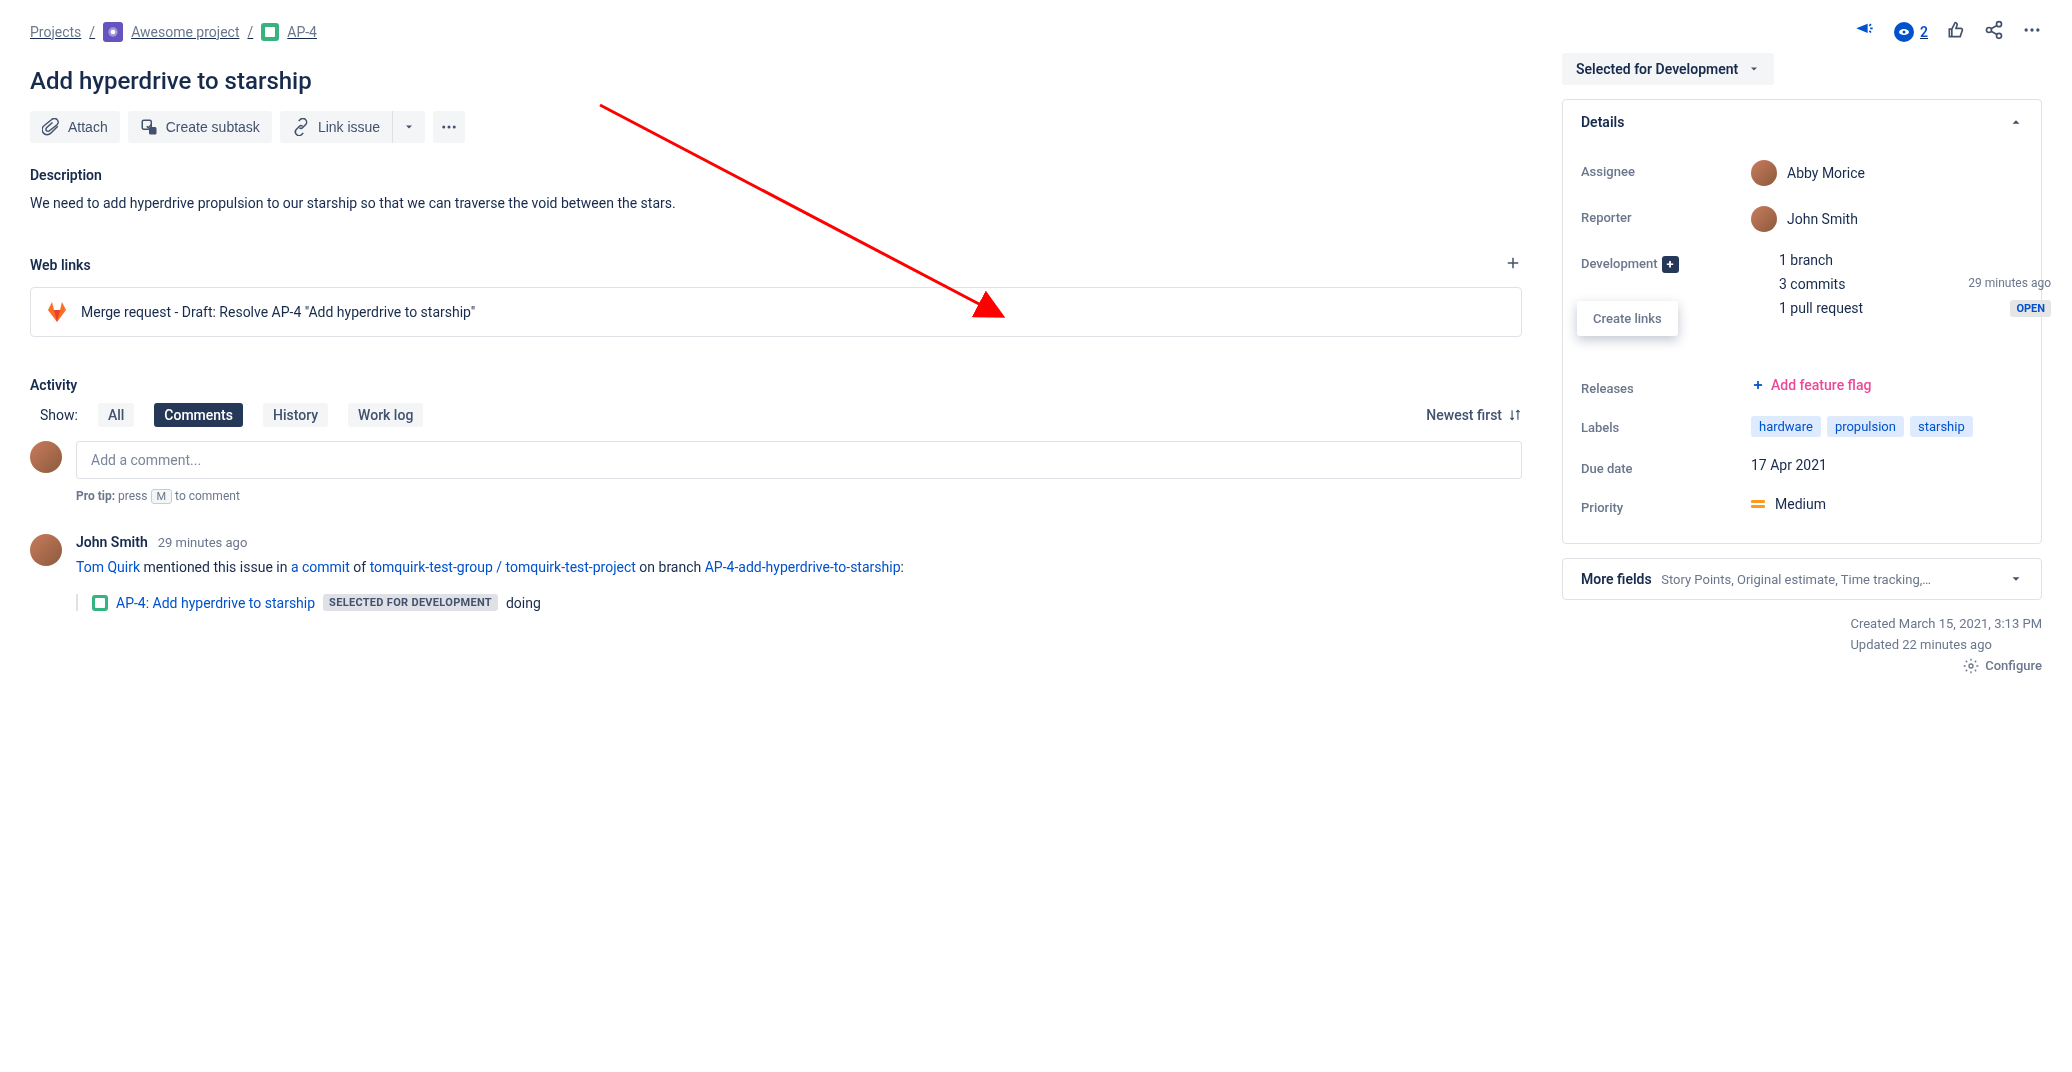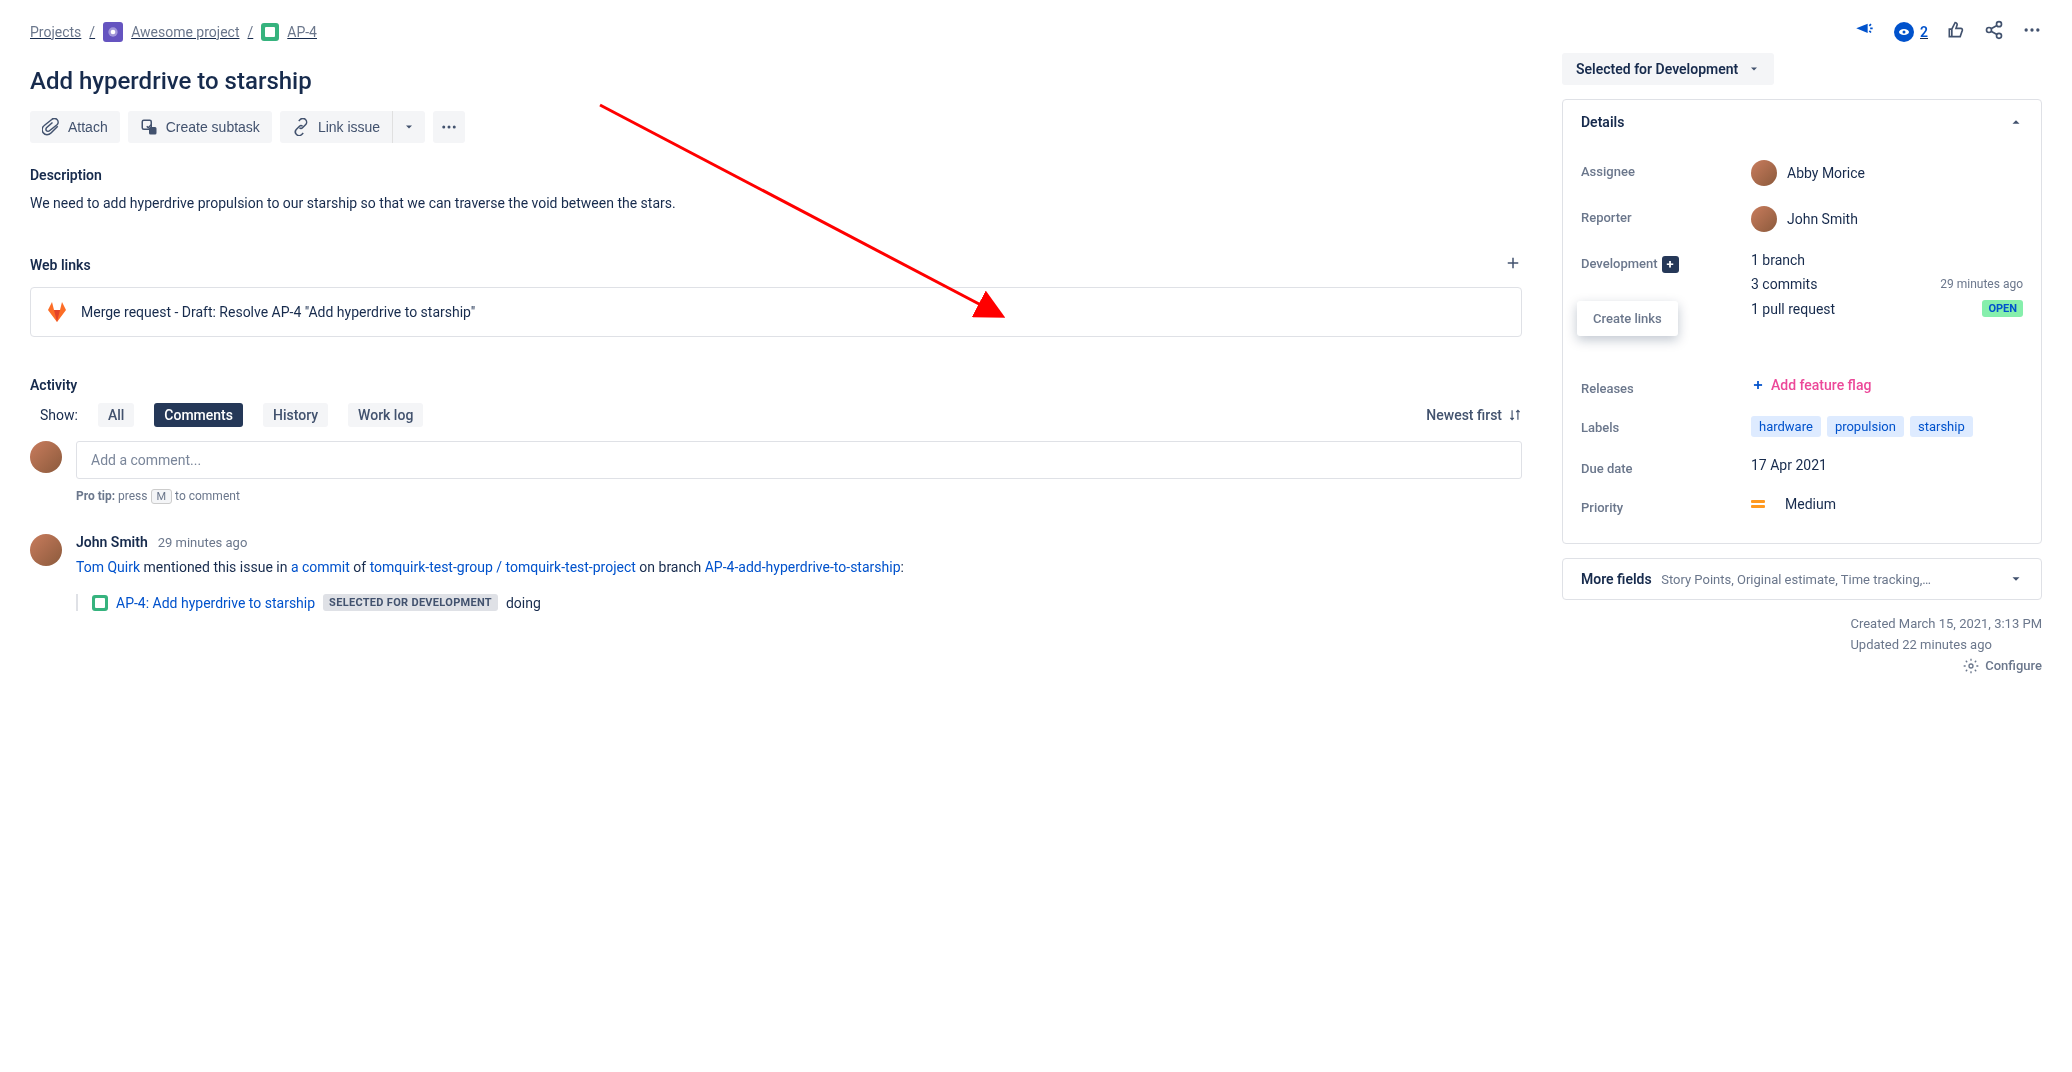--- a/index.html
+++ b/index.html
@@ -56,27 +56,27 @@
 .details-header { display: flex; justify-content: space-between; align-items: center; padding: 14px 18px; font-weight: 600; cursor: pointer; }
 .details-rows { padding: 6px 18px 18px; }
 .detail-row { display: flex; align-items: flex-start; padding: 10px 0; font-size: 14px; }
 .detail-label { width: 170px; color: #6B778C; font-weight: 500; font-size: 13px; flex-shrink: 0; padding-top: 4px; }
 .detail-value { flex: 1; color: #172B4D; display: flex; flex-direction: column; gap: 8px; }
 .user-val { display: flex; align-items: center; gap: 10px; }
 .avatar-sm { width: 26px; height: 26px; border-radius: 50%; background: linear-gradient(135deg, #c97c5d, #8b5a3c); }
 .dev-label-row { display: flex; align-items: flex-start; gap: 4px; }
 .plus-badge { width: 17px; height: 17px; background: #253858; color: #fff; border-radius: 3px; display: inline-flex; align-items: center; justify-content: center; font-size: 13px; font-weight: 700; cursor: pointer; }
 .popover { position: absolute; background: #fff; border-radius: 3px; box-shadow: 0 4px 12px rgba(9,30,66,0.25); padding: 10px 16px; white-space: nowrap; margin-top: 28px; margin-left: -4px; cursor: pointer; }
-.dev-value-row { display: flex; justify-content: space-between; align-items: center; width: 100%; }
+.dev-value-row { display: flex; justify-content: space-between; width: 100%; margin-left: 28px; }
 .dev-time { color: #6B778C; font-size: 12px; }
-.open-badge { background: #86efac; color: #0052CC; font-size: 11px; font-weight: 700; padding: 2px 6px; border-radius: 3px; }
+.open-badge { background: #e5e5e5; color: #0052CC; font-size: 11px; font-weight: 700; padding: 2px 6px; border-radius: 3px; }
 .add-ff { color: #ec4899; font-weight: 500; cursor: pointer; display: flex; align-items: center; gap: 6px; }
 .label-chips { display: flex; flex-wrap: wrap; gap: 6px; }
 .label-chip { background: #DEEBFF; color: #0052CC; padding: 3px 8px; border-radius: 3px; font-size: 13px; cursor: pointer; }
-.priority-val { display: flex; align-items: center; gap: 20px; }
+.priority-val { display: flex; align-items: center; gap: 10px; }
 .prio-bars { display: flex; flex-direction: column; gap: 2px; }
 .prio-bar { width: 14px; height: 3px; background: #FF991F; border-radius: 1px; }
 .more-fields-panel { border: 1px solid #DFE1E6; border-radius: 4px; padding: 12px 18px; display: flex; justify-content: space-between; align-items: center; cursor: pointer; margin-bottom: 14px; }
 .more-fields-label { font-weight: 600; }
 .more-fields-hint { color: #6B778C; font-size: 13px; margin-left: 6px; font-weight: 400; }
 .timestamps { color: #6B778C; font-size: 13px; line-height: 1.6; display: flex; justify-content: space-between; align-items: flex-end; flex-direction: column; }
 .configure-link { display: flex; align-items: center; gap: 6px; color: #6B778C; font-weight: 500; cursor: pointer; }
 
 .arrow-overlay { position: absolute; pointer-events: none; }
 .relwrap { position: relative; }

